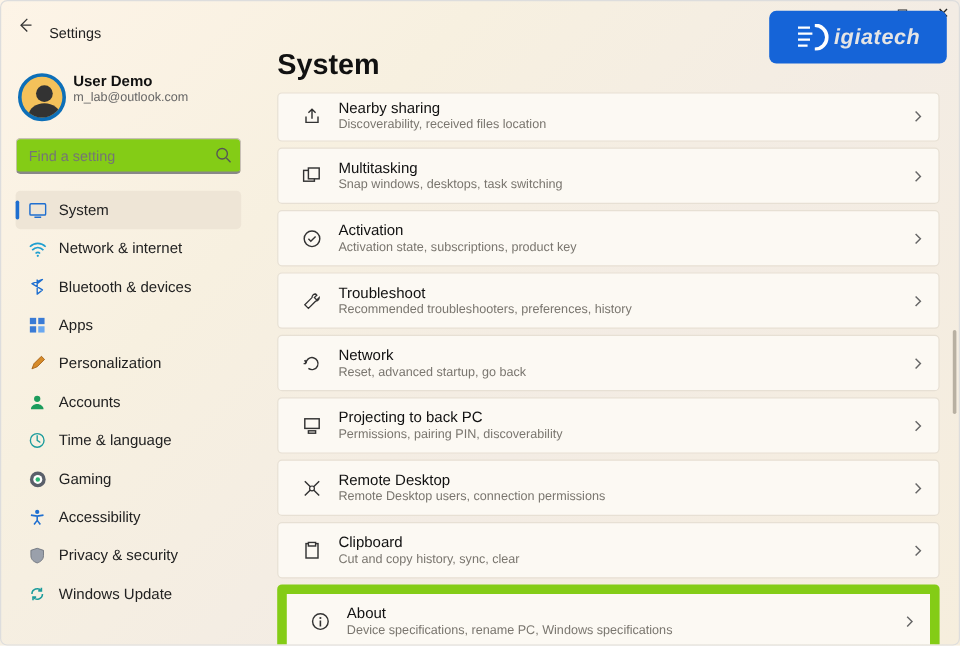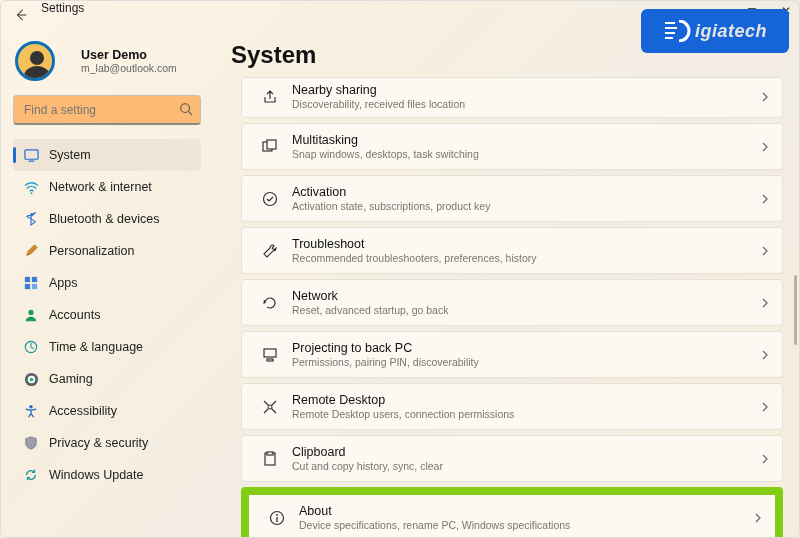--- a/index.html
+++ b/index.html
@@ -7,21 +7,21 @@
   body {
     background: linear-gradient(135deg, #fdf4e7 0%, #f7f0e0 30%, #f3ece4 60%, #f6eedd 100%);
     position: relative;
     border: 1px solid #ddd;
     border-radius: 6px;
   }
   
   .titlebar {
     height: 34px;
     display: flex;
-    align-items: flex-start;
+    align-items: flex-end;
     padding: 0 6px;
     position: relative;
   }
   .back-btn {
     width: 28px; height: 28px; display:flex; align-items:center; justify-content:center;
     margin-right: 6px;
     color:#333;
   }
   .titlebar .title { font-size: 12px; color:#222; }
   .win-controls { position:absolute; right:4px; top:3px; display:flex; gap:16px; color:#222; font-size:12px;}
@@ -31,39 +31,39 @@
     background:#1564d8; border-radius:6px; display:flex; align-items:center; justify-content:center;
     color:#e5e5e5; font-weight:700; font-size:18px; font-style:italic; letter-spacing:0.5px;
     z-index:50;
   }
   .watermark svg { margin-right:4px; }
   
   .app { display:flex; height: calc(100% - 34px); }
   .sidebar {
     width: 210px; padding: 4px 10px 10px 12px;
   }
-  .user-row { display:flex; align-items:center; gap:26px; margin:2px 0 14px 2px; }
+  .user-row { display:flex; align-items:flex-start; gap:6px; margin:22px 0 14px 2px; }
   .avatar {
     width:40px; height:40px; border-radius:50%; background:#f4c15a; border:3px solid #0d6fb8;
     position:relative; overflow:hidden;
   }
   .avatar::before {
     content:""; position:absolute; left:12px; top:7px; width:14px; height:14px; border-radius:50%; background:#333;
   }
   .avatar::after {
     content:""; position:absolute; left:6px; top:22px; width:26px; height:20px; border-radius:50% 50% 0 0; background:#333;
   }
   .user-name { font-size:12.5px; font-weight:600; color:#111; }
   .user-email { font-size:10.5px; color:#666; }
   .search-wrap {
     position:relative; margin-bottom:14px;
   }
   .search-wrap input {
     width:100%; height:30px; border:1px solid #c8c0b5; border-bottom:2px solid #888;
-    border-radius:4px; background:#fdba74; padding:0 30px 0 10px; font-size:12px; color:#333;
+    border-radius:4px; background:#84cc16; padding:0 30px 0 10px; font-size:12px; color:#333;
   }
   .search-wrap .sicon { position:absolute; right:8px; top:7px; color:#555; }
   .nav { list-style:none; }
   .nav li {
     display:flex; align-items:center; gap:10px; height:32px; padding:0 8px 0 10px;
     border-radius:4px; font-size:12.5px; color:#222; cursor:default; position:relative;
   }
   .nav li.active { background:#eee5d6; }
   .nav li.active::before {
     content:""; position:absolute; left:0; top:8px; bottom:8px; width:3px; background:#1f6fd0; border-radius:2px;
@@ -71,21 +71,20 @@
   .nav .nicon { width:16px; display:flex; justify-content:center; }
   .main {
     flex:1; padding: 6px 16px 10px 20px; overflow:hidden; position:relative;
   }
   .page-title { font-size:24px; font-weight:600; color:#111; margin-bottom:8px; }
   .cards { display:flex; flex-direction:column; gap:5px; }
   .card {
     background:#fcf9f3; border:1px solid #e7e0d4; border-radius:4px;
     display:flex; align-items:center; padding:9px 12px 9px 14px; min-height:44px;
     position:relative;
-    margin-left:10px;
   }
   .card.first { padding-top:5px; padding-bottom:7px; min-height:36px; }
   .card .cicon { width:28px; color:#333; display:flex; justify-content:center; }
   .card .ctext { flex:1; padding-left:8px; }
   .card .ctitle { font-size:12.5px; color:#111; font-weight:400; }
   .card .csub { font-size:10.5px; color:#7a766f; margin-top:1px; }
   .card .chev { color:#666; }
   .card.highlight { border:8px solid #84cc16; }
   .scrollbar {
     position:absolute; right:2px; top:240px; width:3px; height:70px; background:#b8b0a2; border-radius:2px;
@@ -159,39 +158,39 @@
         <span class="nicon">
             <svg width="14" height="14" viewBox="0 0 16 16">
               <path d="M8 1v14l5-4-10-6 10-4-5 4" stroke="#1f6fd0" stroke-width="1.3" fill="none" stroke-linejoin="round"></path>
             </svg>
           </span>
         <span>Bluetooth &amp; devices</span>
       </li>
       <li>
         <span class="nicon">
             <svg width="14" height="14" viewBox="0 0 16 16">
-              <path d="M3 13l2-5 7-7 3 3-7 7-5 2z" fill="#d68b2a" stroke="#a05a10" stroke-width="0.8"></path>
-            </svg>
-          </span>
-        <span>Personalization</span>
-      </li>
-      <li>
-        <span class="nicon">
-            <svg width="14" height="14" viewBox="0 0 16 16">
               <rect x="1" y="1" width="6" height="6" fill="#3a7bd5"></rect>
               <rect x="9" y="1" width="6" height="6" fill="#3a7bd5"></rect>
               <rect x="1" y="9" width="6" height="6" fill="#3a7bd5"></rect>
               <rect x="9" y="9" width="6" height="6" fill="#6aa8f0"></rect>
             </svg>
           </span>
         <span>Apps</span>
       </li>
       <li>
         <span class="nicon">
             <svg width="14" height="14" viewBox="0 0 16 16">
+              <path d="M3 13l2-5 7-7 3 3-7 7-5 2z" fill="#d68b2a" stroke="#a05a10" stroke-width="0.8"></path>
+            </svg>
+          </span>
+        <span>Personalization</span>
+      </li>
+      <li>
+        <span class="nicon">
+            <svg width="14" height="14" viewBox="0 0 16 16">
               <circle cx="8" cy="5" r="3" fill="#1c9c5c"></circle>
               <path d="M2 15c0-3 3-5 6-5s6 2 6 5" fill="#1c9c5c"></path>
             </svg>
           </span>
         <span>Accounts</span>
       </li>
       <li>
         <span class="nicon">
             <svg width="14" height="14" viewBox="0 0 16 16">
               <circle cx="8" cy="8" r="6.5" stroke="#1c9c9c" stroke-width="1.3" fill="none"></circle>

